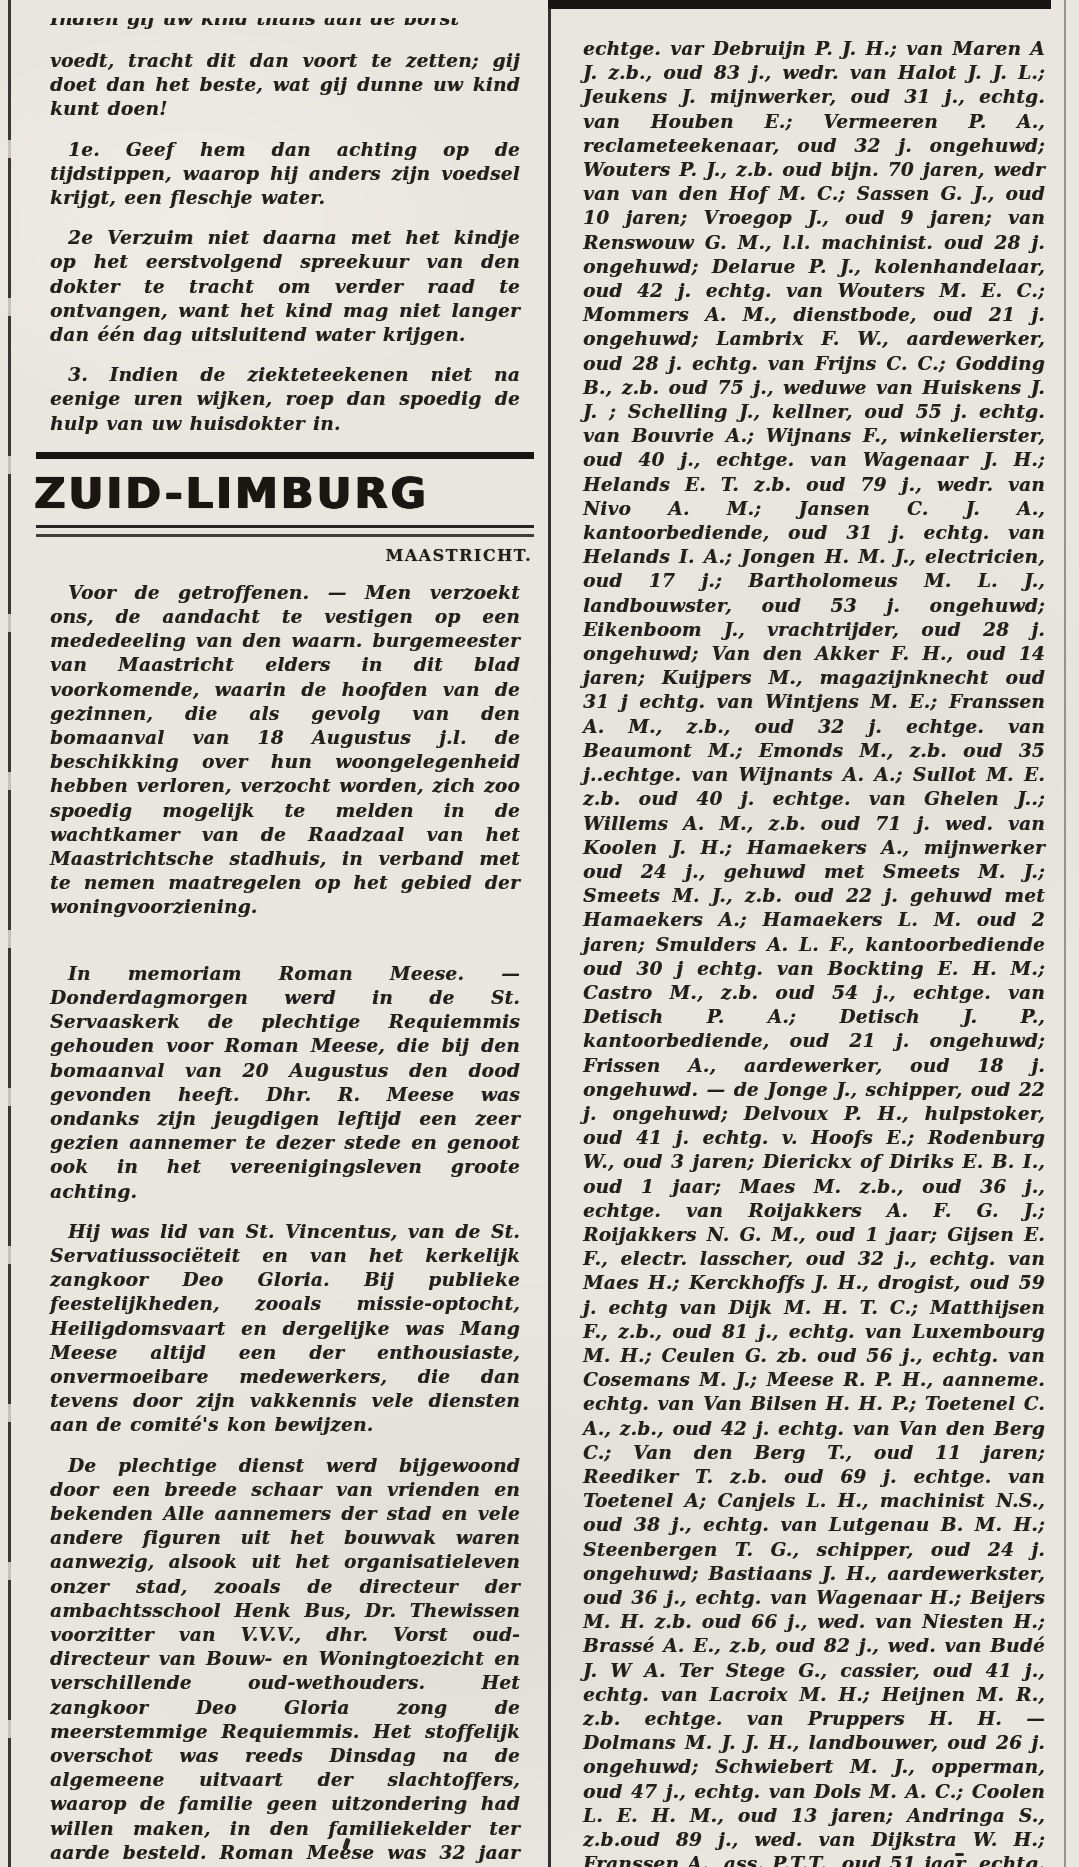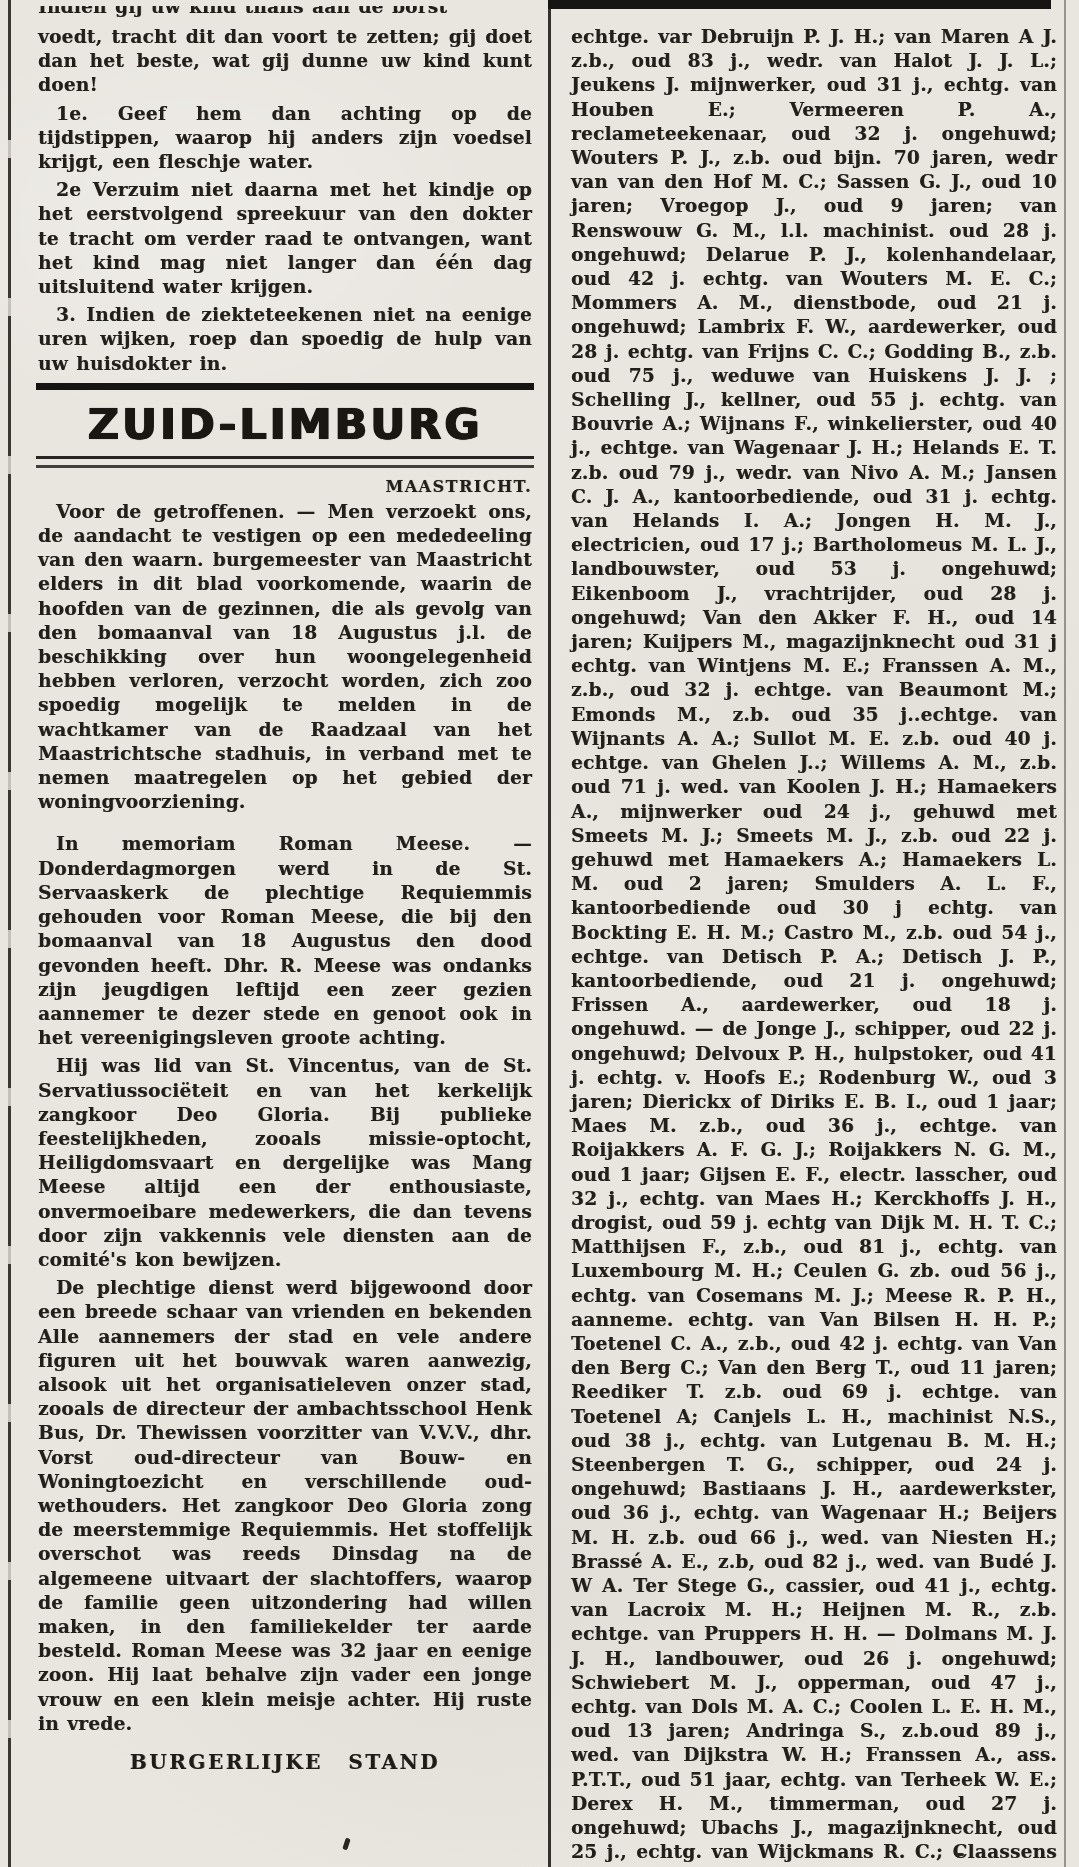--- a/index.html
+++ b/index.html
@@ -7,41 +7,42 @@
     position:relative; width:1079px; height:1867px; overflow:hidden;
     background:
       radial-gradient(420px 300px at 18% 12%, rgba(255,255,255,0.25), rgba(255,255,255,0) 70%),
       radial-gradient(500px 380px at 80% 40%, rgba(120,112,98,0.06), rgba(120,112,98,0) 70%),
       radial-gradient(600px 420px at 45% 85%, rgba(110,104,92,0.07), rgba(110,104,92,0) 75%),
       #e9e6e0;
     font-family:"DejaVu Serif","Liberation Serif",serif;
   }
   .bt {
     font-weight:bold; font-size:18.6px; line-height:24.2px; color:#221f1b;
-    text-align:justify; letter-spacing:0.2px; word-spacing:1.6px; margin:4px;
+    text-align:justify; letter-spacing:0.2px; word-spacing:1.6px; margin:16px;
     text-shadow:0.4px 0.3px 0.6px rgba(30,26,22,0.5);
+    font-style:italic;
   }
   .ind { text-indent:18px; }
   .col { position:absolute; }
   .col-left { left:34px; top:2px; width:502px; }
   .col-right { left:567px; top:21px; width:494px; }
   .clipline { height:15px; overflow:hidden; }
   .clipline span { display:block; margin-top:-11px; }
   .vline { position:absolute; top:0; height:100%; }
   .edge-left {
     left:8px; width:3px;
     background:repeating-linear-gradient(180deg,
       rgba(28,24,20,0.85) 0 140px, rgba(28,24,20,0.18) 140px 158px);
   }
   .divider { left:548px; width:3px; background:rgba(26,23,20,0.88); }
   .edge-right { left:1064px; width:2px; background:rgba(70,64,58,0.5); }
   .top-bar { position:absolute; left:548px; top:0; width:503px; height:9px; background:#171513; }
   .rule-thick { height:7px; background:#171513; margin:7px 2px 0 2px; }
   .headline {
-    margin:11px 0 0 0; text-align:center;
+    margin:11px 0 0 0; 
     font-family:"DejaVu Sans","Liberation Sans",sans-serif;
     font-weight:bold; font-size:43px; line-height:46px; letter-spacing:3px;
     color:#1a1713;
     text-shadow:1.2px 0 0 #1a1713, -0.6px 0 0 #1a1713, 0 0 1px rgba(26,23,19,0.7);
   }
   .rule-double {
     height:6px; margin:9px 2px 0 2px;
     border-top:3px solid rgba(23,21,19,0.92);
     border-bottom:3px solid rgba(23,21,19,0.8);
   }
@@ -84,21 +85,21 @@
     <div class="rule-thick"></div>
     <h1 class="headline">ZUID-LIMBURG</h1>
     <div class="rule-double"></div>
 
     <div class="dateline">MAASTRICHT.</div>
 
     <p class="bt ind"><b class="lead">Voor de getroffenen. — </b><span>Men verzoekt ons, de aandacht te vestigen op een mededeeling van den waarn. burgemeester van Maastricht elders in dit blad voorkomende, waarin de hoofden van de gezinnen, die als gevolg van den bomaanval van 18 Augustus j.l. de beschikking over hun woongelegenheid hebben verloren, verzocht worden, zich zoo spoedig mogelijk te melden in de wachtkamer van de Raadzaal van het Maastrichtsche stadhuis, in verband met te nemen maatregelen op het gebied der woningvoorziening.</span></p>
 
     <div class="gap-half"></div>
 
-    <p class="bt ind"><b class="lead">In memoriam Roman Meese. — </b><span>Donderdagmorgen werd in de St. Servaaskerk de plechtige Requiemmis gehouden voor Roman Meese, die bij den bomaanval van 18 Augustus den dood gevonden heeft. Dhr. R. Meese was ondanks zijn jeugdigen leftijd een zeer gezien aannemer te dezer stede en genoot ook in het vereenigingsleven groote achting.</span></p>
+    <p class="bt ind"><b class="lead">In memoriam Roman Meese. — </b><span>Donderdagmorgen werd in de St. Servaaskerk de plechtige Requiemmis gehouden voor Roman Meese, die bij den bomaanval van 20 Augustus den dood gevonden heeft. Dhr. R. Meese was ondanks zijn jeugdigen leftijd een zeer gezien aannemer te dezer stede en genoot ook in het vereenigingsleven groote achting.</span></p>
 
     <p class="bt ind"><span>Hij was lid van St. Vincentus, van de St. Servatiussociëteit en van het kerkelijk zangkoor Deo Gloria. Bij publieke feestelijkheden, zooals missie-optocht, Heiligdomsvaart en dergelijke was Mang Meese altijd een der enthousiaste, onvermoeibare medewerkers, die dan tevens door zijn vakkennis vele diensten aan de comité's kon bewijzen.</span></p>
 
 
     <p class="bt ind"><span>De plechtige dienst werd bijgewoond door een breede schaar van vrienden en bekenden Alle aannemers der stad en vele andere figuren uit het bouwvak waren aanwezig, alsook uit het organisatieleven onzer stad, zooals de directeur der ambachtsschool Henk Bus, Dr. Thewissen voorzitter van V.V.V., dhr. Vorst oud-directeur van Bouw- en Woningtoezicht en verschillende oud-wethouders. Het zangkoor Deo Gloria zong de meerstemmige Requiemmis. Het stoffelijk overschot was reeds Dinsdag na de algemeene uitvaart der slachtoffers, waarop de familie geen uitzondering had willen maken, in den familiekelder ter aarde besteld. Roman Meese was 32 jaar en eenige zoon. Hij laat behalve zijn vader een jonge vrouw en een klein meisje achter. Hij ruste in vrede.</span></p>
 
     <h2 class="subhead">BURGERLIJKE STAND</h2>
 
   </div>
 

